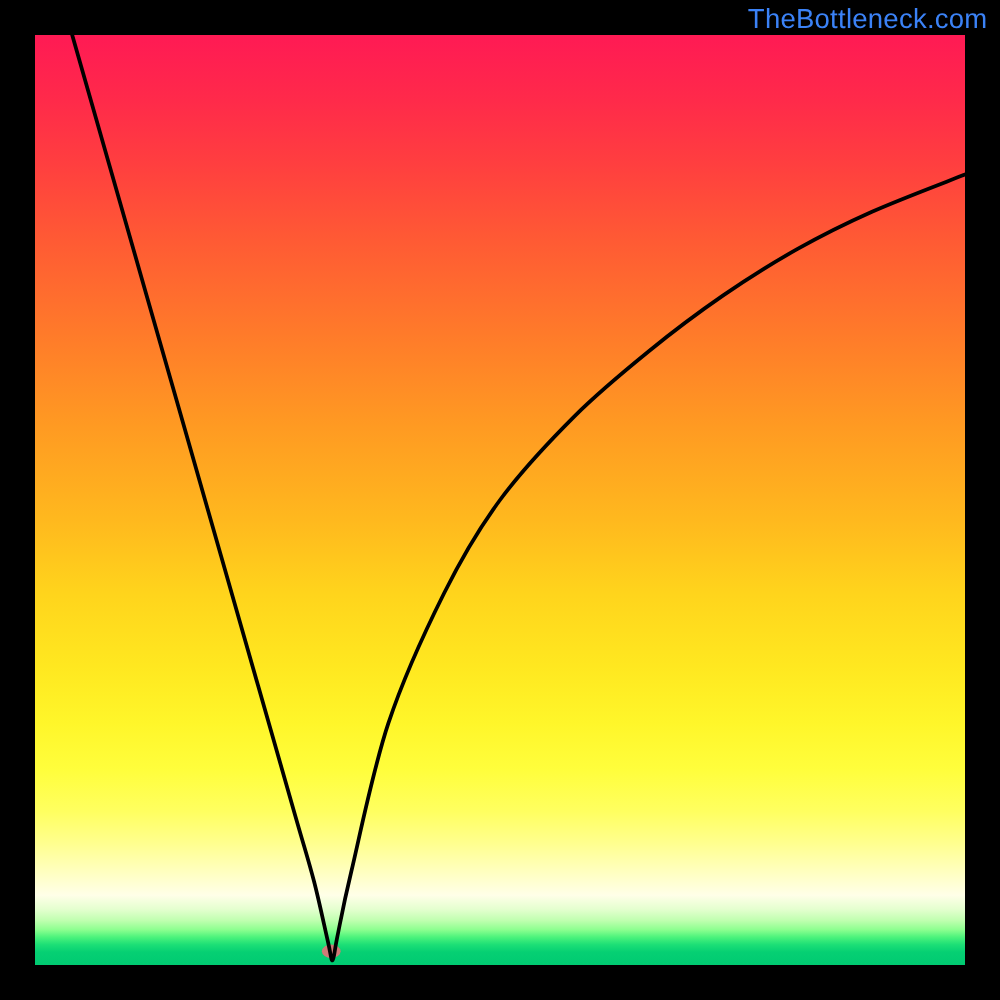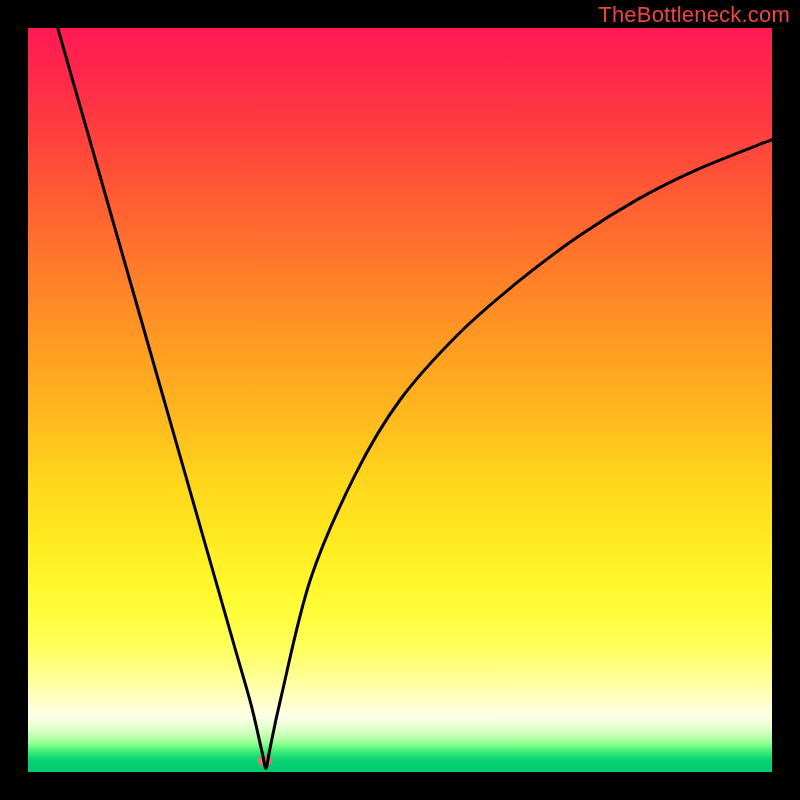--- a/index.html
+++ b/index.html
@@ -14,21 +14,21 @@
   .frame {
     position: relative;
     width: 800px;
     height: 800px;
     background: #000;
   }
   .watermark {
     position: absolute;
     top: 2px;
     right: 10px;
-    color: #ef4444;
+    color: #3b82f6;
     font-size: 22px;
     font-weight: 400;
     letter-spacing: 0.2px;
     z-index: 20;
     user-select: none;
   }
   .plot-outer {
     position: absolute;
     left: 28px;
     top: 28px;

